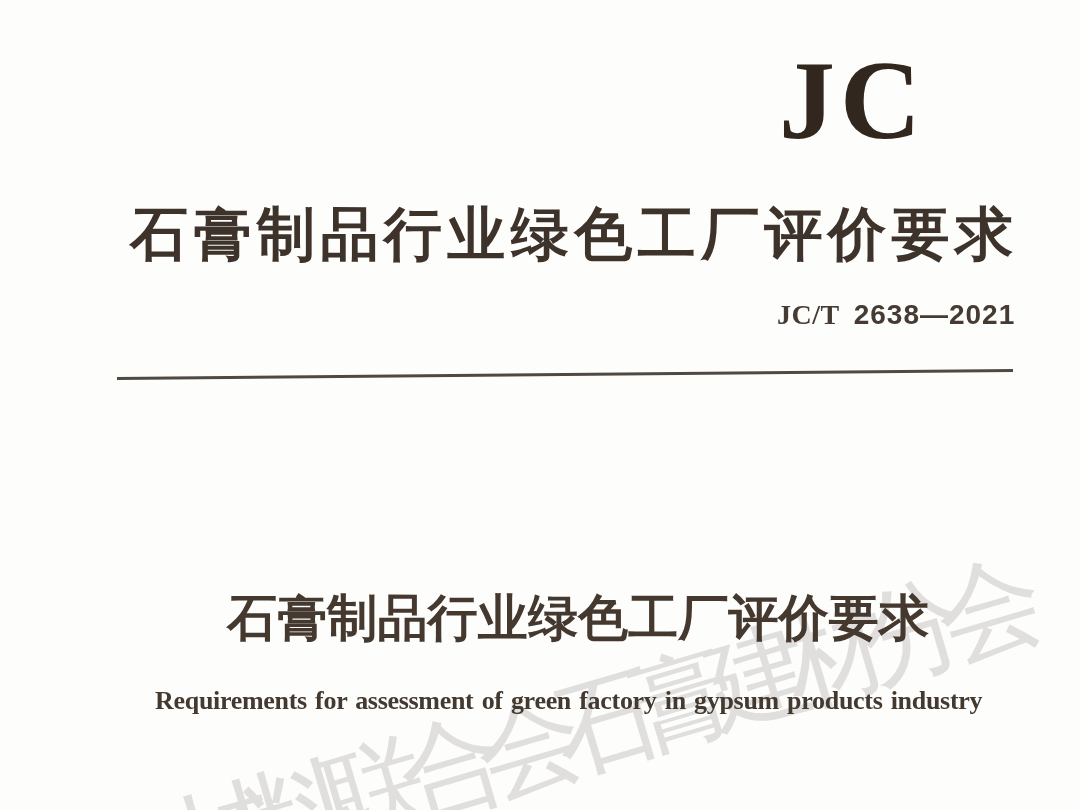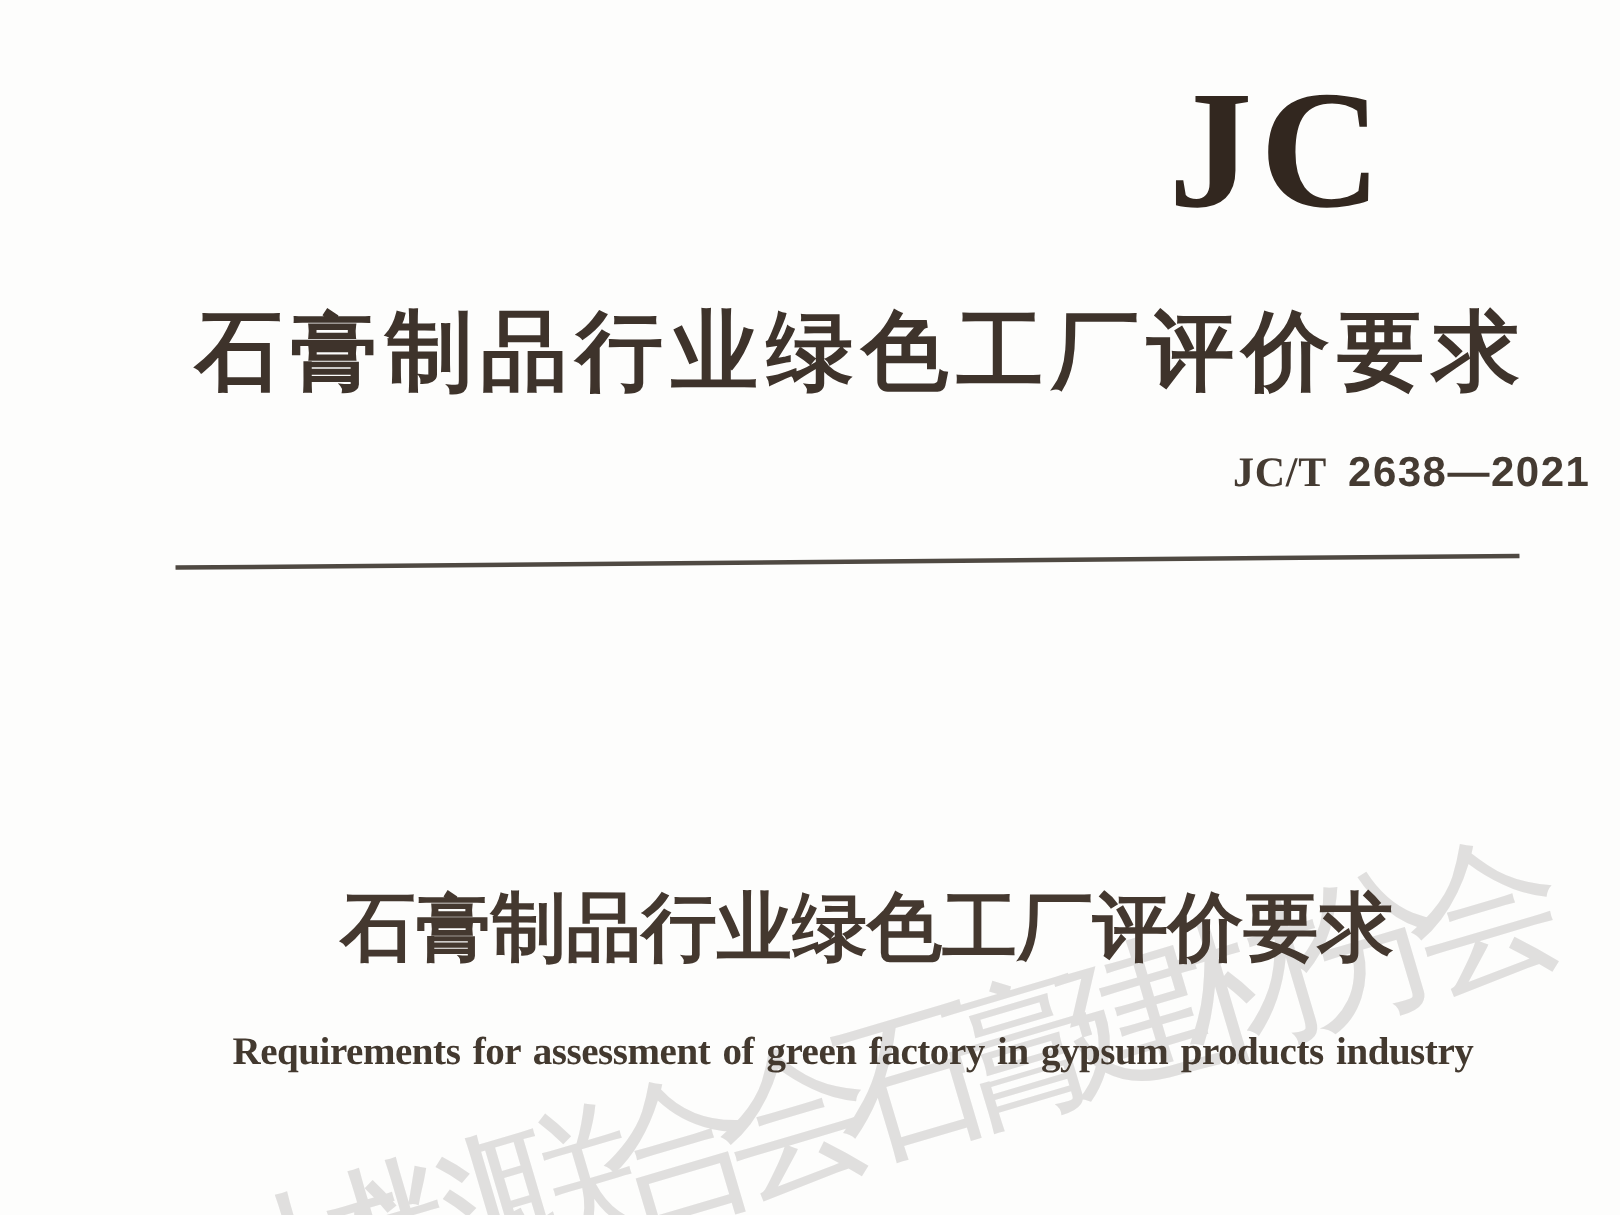--- a/index.html
+++ b/index.html
@@ -78,21 +78,20 @@
 
   .std-code {
     position: absolute;
     left: 777px;
     top: 300px;
     z-index: 1;
     font-size: 28px;
     line-height: 30px;
     color: #453b32;
     white-space: nowrap;
-    margin-left: 45px;
   }
   .std-code .prefix {
     font-weight: bold;
     letter-spacing: 0.5px;
   }
   .std-code .number {
     font-family: "Liberation Sans", "DejaVu Sans", sans-serif;
     font-weight: bold;
     letter-spacing: 1px;
     margin-left: 14px;

